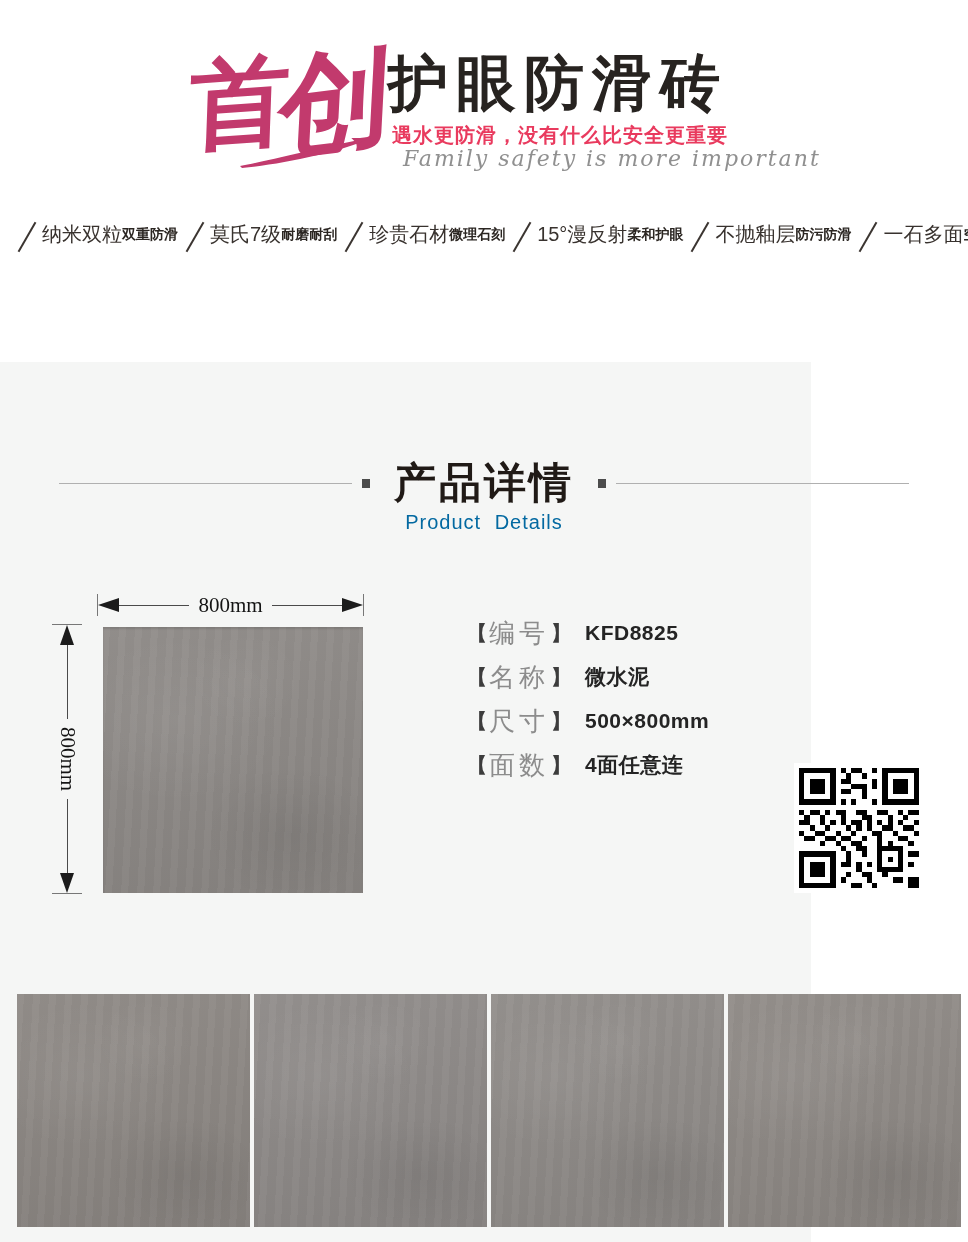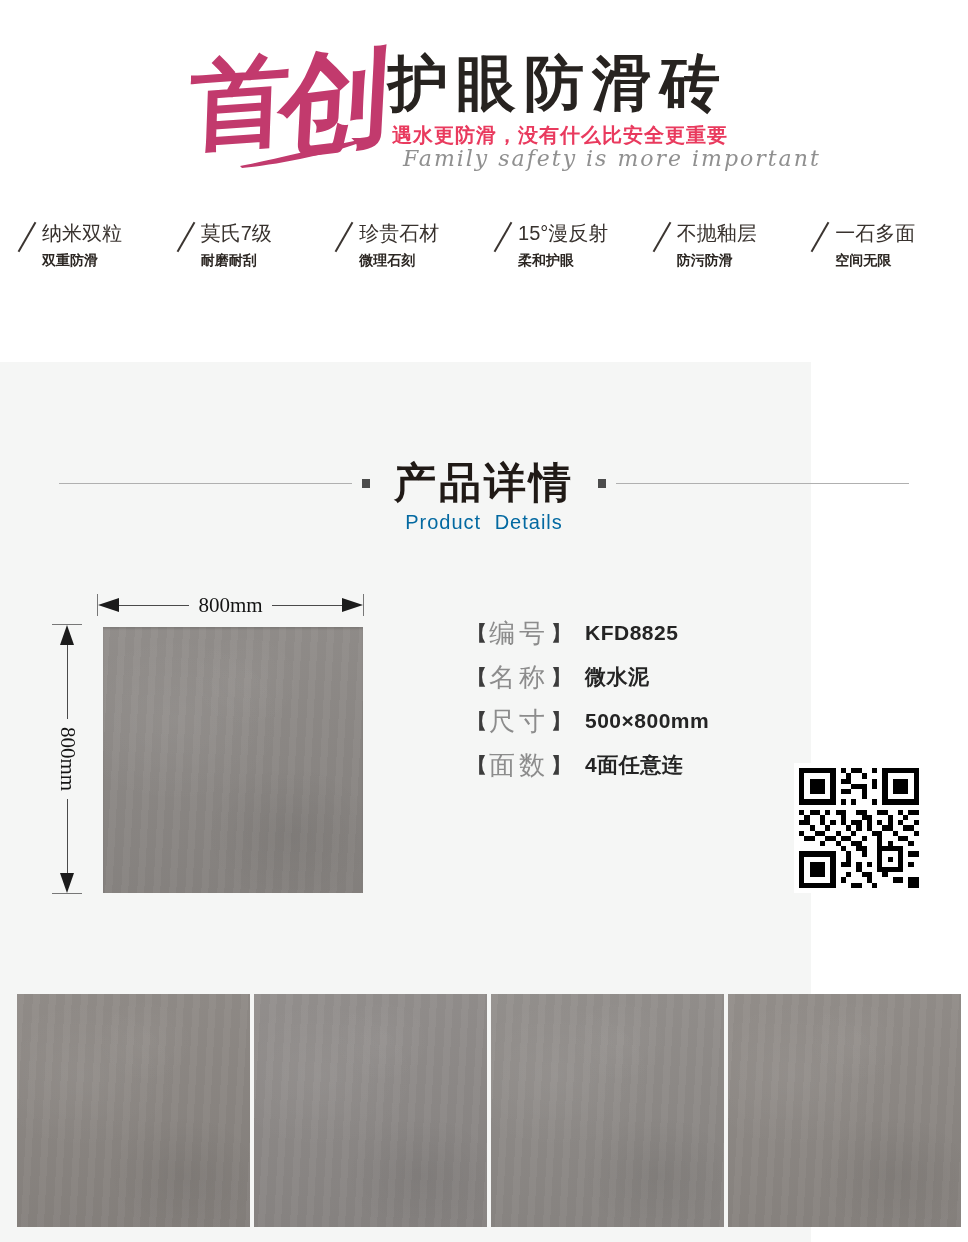--- a/index.html
+++ b/index.html
@@ -19,21 +19,21 @@
              letter-spacing:1px;color:#e93a5e;white-space:nowrap;}
   .brand-en{position:absolute;left:390px;top:146px;width:348px;text-align:center;
             font-family:"DejaVu Serif",serif;font-style:italic;font-size:22px;
             letter-spacing:2px;color:#909090;white-space:nowrap;margin-left:13px;}
 
   
   .features{position:absolute;left:10px;right:6px;top:220px;display:flex;}
   .feature{flex:1;display:flex;align-items:flex-start;padding-left:8px;}
   .slash{display:block;width:2px;height:34px;background:#3b3531;transform:rotate(30deg);
          margin:0 14px 0 8px;flex:none;}
-  .feature-txt{display:flex;flex-direction:column;}
+  .feature-txt{display:flex;flex-direction:row;align-items:center;}
   .feature-l1{font-size:20px;color:#38322e;line-height:26px;white-space:nowrap;}
   .feature-l2{font-size:14px;font-weight:800;color:#2b2622;line-height:26px;margin-top:1px;white-space:nowrap;}
 
   
   .detail-section{position:absolute;left:0;top:362px;width:811px;height:880px;background:#f5f6f5;}
 
   .sec-title-row{position:absolute;left:0;top:100px;width:968px;display:flex;align-items:center;justify-content:center;}
   .sec-line{width:293px;height:1px;background:#b0b0b0;flex:none;}
   .sec-square{width:8px;height:9px;background:#4c4c4c;flex:none;margin:0 10px;}
   .sec-title{font-size:42px;font-weight:800;color:#201a16;letter-spacing:3px;margin:0 14px;line-height:1;}

